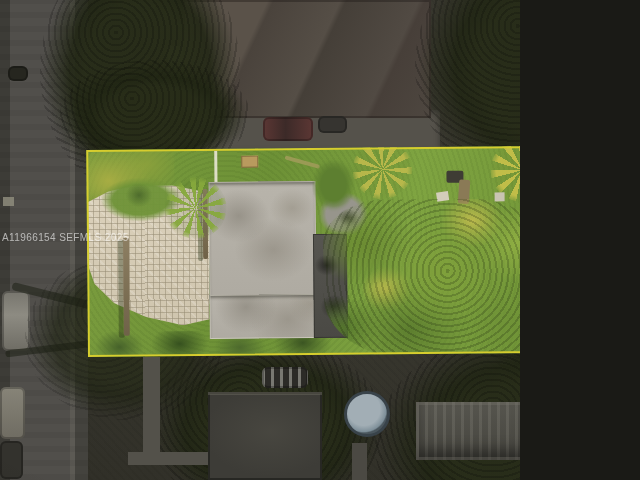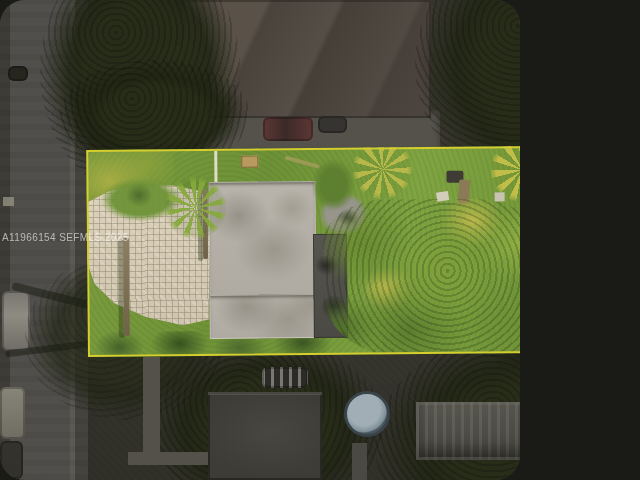--- a/index.html
+++ b/index.html
@@ -1,17 +1,17 @@
 <!DOCTYPE html>
 <html style="--boundary: #d6cd2e; --watermark: #ffffff; --lawn: #6f9338; --pavers: #d7cdb7; --roof: #b6b2a9; --roof-dark: #53524c; --foliage-bright: #7fa03b; --foliage-yellow: #bfba4e; --canopy-dark: #262b18; --road: #504f4b; --pool: #8c9ca6;"><head>
 <meta charset="utf-8">
 <style>
   html,body{margin:0;padding:0;background:#1a1a16;}
   .stage{position:relative;width:520px;height:480px;overflow:hidden;
-         background:#34332b;font-family:"Liberation Sans",sans-serif;border-radius:25px;}
+         background:#34332b;font-family:"Liberation Sans",sans-serif;}
   .abs{position:absolute;}
   
   .ground{left:0;top:0;width:640px;height:480px;
     background:
       repeating-linear-gradient(47deg, rgba(0,0,0,.05) 0 2px, transparent 2px 6px),
       radial-gradient(900px 700px at 45% 42%, rgba(78,76,64,.35), rgba(22,22,17,.45)),
       linear-gradient(#37362e,#302f28);}
   .road{left:0;top:0;width:88px;height:480px;
     background:
       repeating-linear-gradient(0deg, rgba(0,0,0,.05) 0 6px, transparent 6px 14px),

